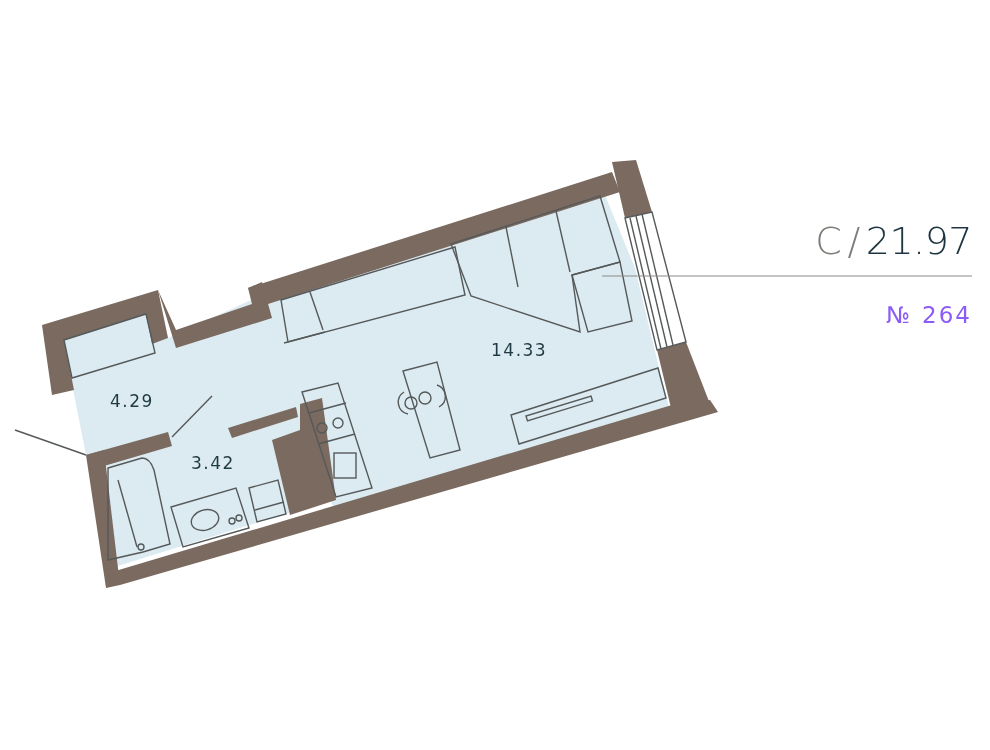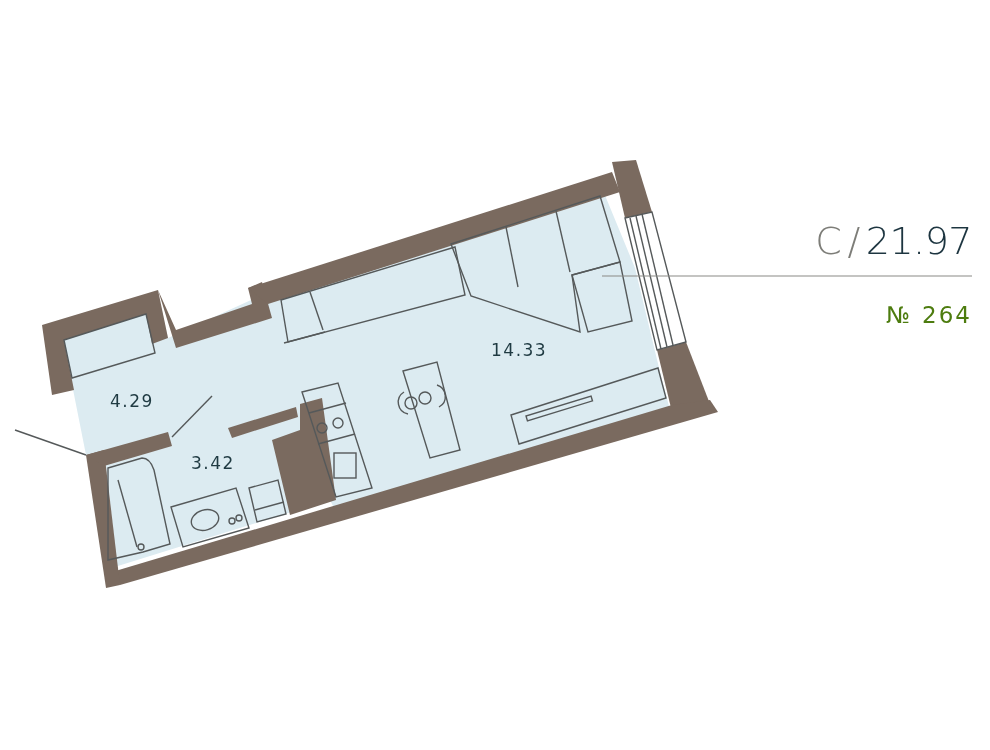--- a/index.html
+++ b/index.html
@@ -4,21 +4,21 @@
 <style>
   html, body { margin:0; padding:0; background:#ffffff; }
   body { width:990px; height:750px; position:relative; overflow:hidden; font-family:"DejaVu Sans", sans-serif; }
   #plan { position:absolute; left:0; top:0; width:990px; height:750px; }
   .area-label { font-family:"DejaVu Sans", sans-serif; font-size:17px; fill:#1f3a42; letter-spacing:1.5px; }
   .info { position:absolute; right:18px; text-align:right; }
   .type-row { top:218px; font-size:38px; font-weight:300; line-height:46px; letter-spacing:-0.5px; }
   .type-row .type { color:#7d7d78; }
   .type-row .slash { color:#7d7d78; margin:0 6px; }
   .type-row .area { color:#1d3540; }
-  .num-row { top:302px; font-size:23px; color:#4d7c0f; letter-spacing:2px; }
+  .num-row { top:302px; font-size:23px; color:#8b5cf6; letter-spacing:2px; }
   .num-row .sign { margin-right:10px; }
 </style>
 </head>
 <body>
 
 <svg id="plan" viewBox="0 0 990 750" xmlns="http://www.w3.org/2000/svg">
 
   <g>
     <polygon points="62,334 160,302 168,338 260,296 320,276 602,188 635,268 660,372 670,410 335,510 330,500 105,570 96,460 86,455" fill="#dcebf1"></polygon>
   </g>

